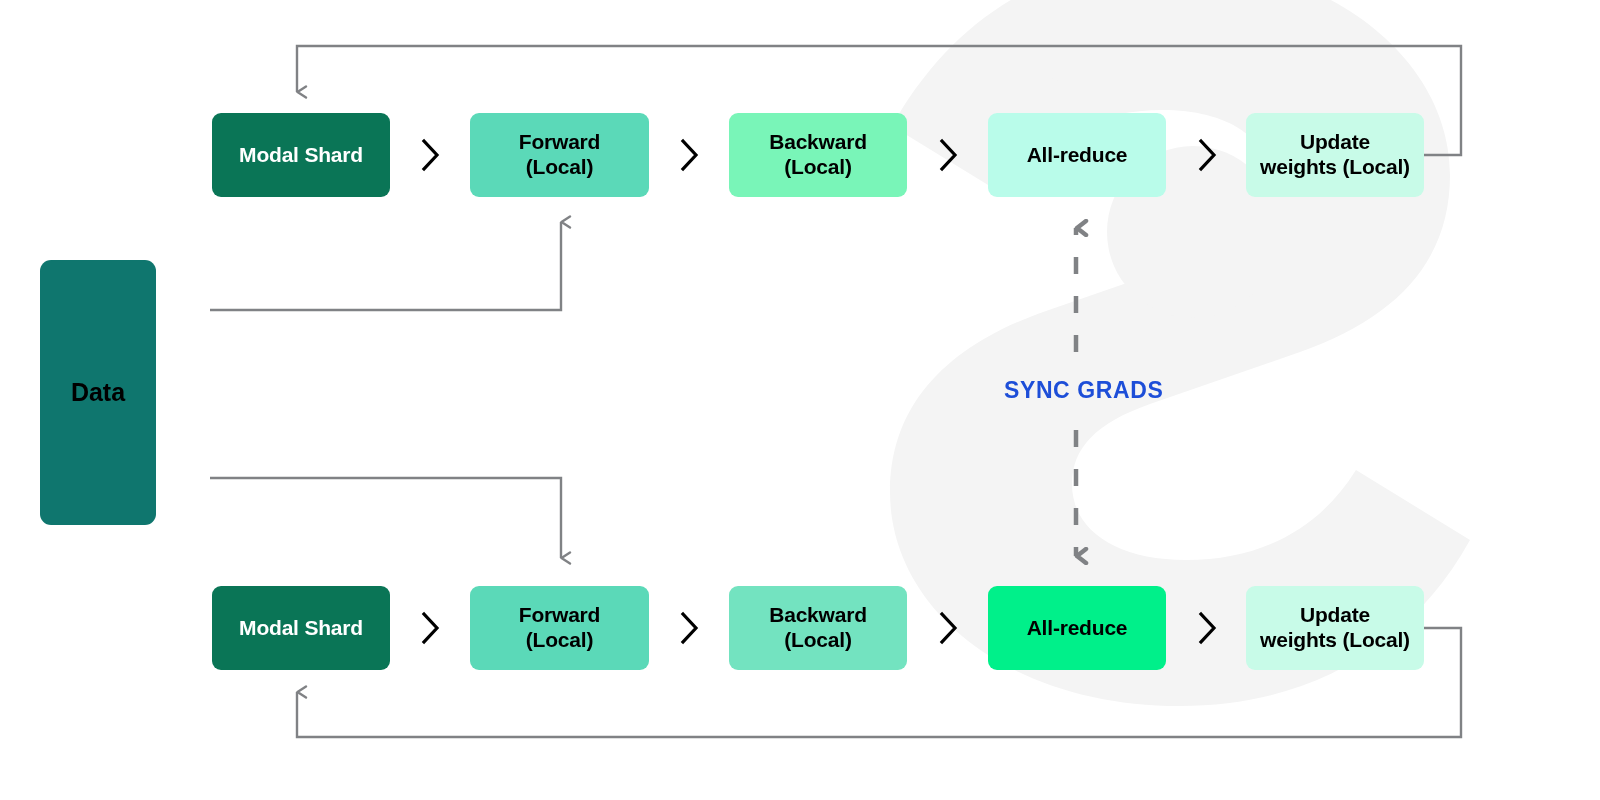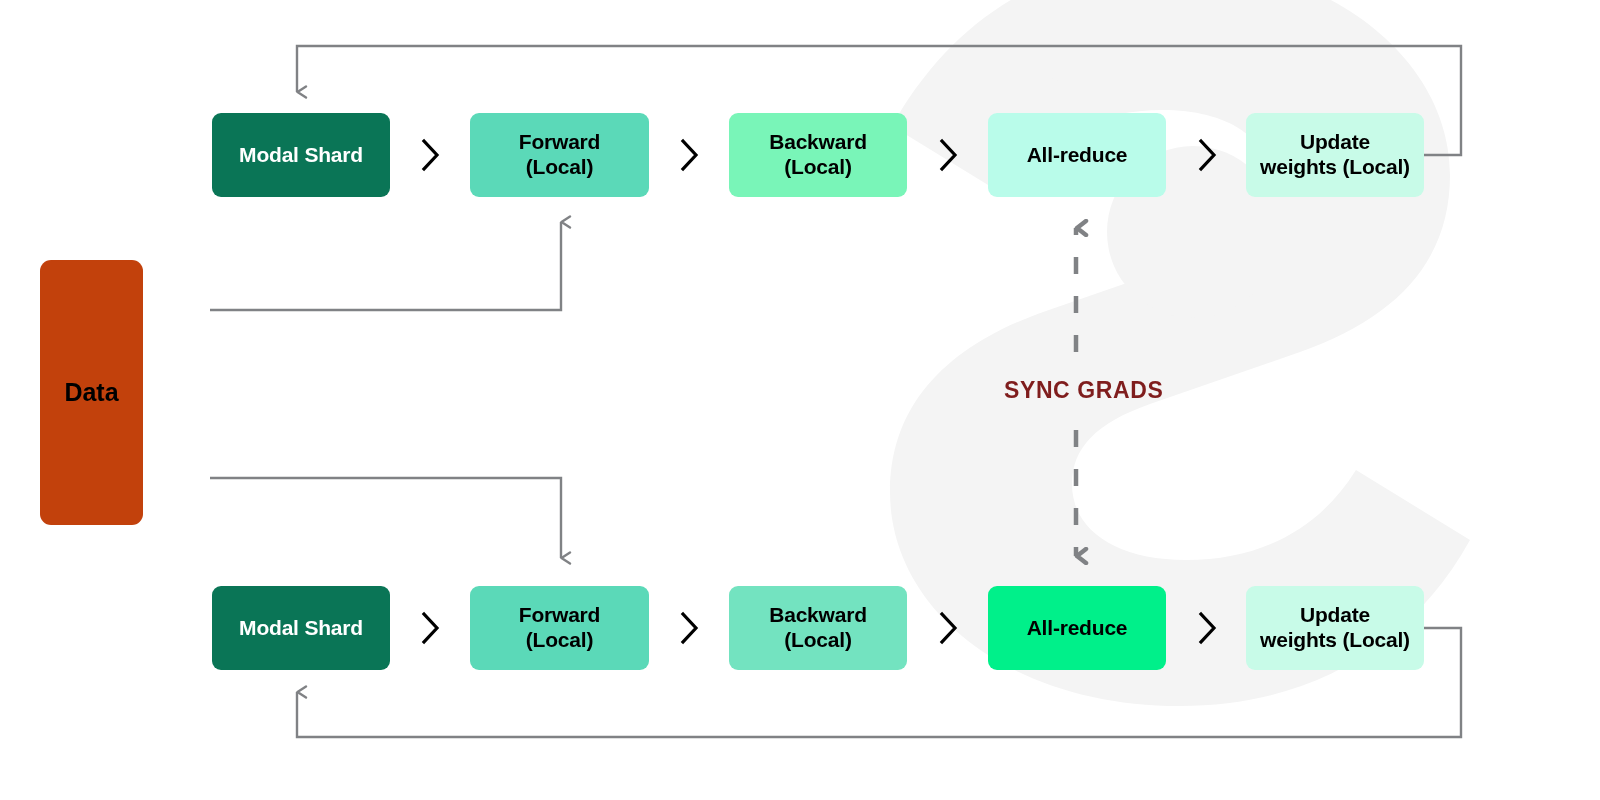--- a/index.html
+++ b/index.html
@@ -71,21 +71,21 @@
     align-items: center;
     justify-content: center;
     color: #000000;
   }
   .chev svg { display: block; }
   .sync-label {
     position: absolute;
     z-index: 2;
     font-size: 23px;
     font-weight: bold;
-    color: #7f1d1d;
+    color: #1d4ed8;
     letter-spacing: 0.6px;
     white-space: nowrap;
     text-align: right;
   }
 </style>
 </head>
 <body>
 
 <div id="stage">
 
@@ -139,21 +139,21 @@
 
       <path d="M1424 628 L1461 628 L1461 737 L297 737 L297 692" marker-end="url(#ah-up)"></path>
     </g>
 
     <g stroke="#808285" stroke-width="4.5" fill="none" stroke-dasharray="17 22" stroke-linecap="butt">
       <path d="M1076 352 L1076 228" marker-end="url(#ah-up-thick)"></path>
       <path d="M1076 430 L1076 556" marker-end="url(#ah-down-thick)"></path>
     </g>
   </svg>
 
-  <div class="data-box" style="left:40px; top:260px; width:103px; height:265px; background:#c2410c;">
+  <div class="data-box" style="left:40px; top:260px; width:116px; height:265px; background:#0f766e;">
     <span>Data</span>
   </div>
 
   <div>
 
     <div class="node" style="left:212px; top:113px; width:178px; height:84px; background:#0A7556; color:#ffffff; font-size:21px;">
       <span class="node-label">Modal Shard</span>
     </div>
 
     <div class="chev" style="left:414px; top:127px;">

